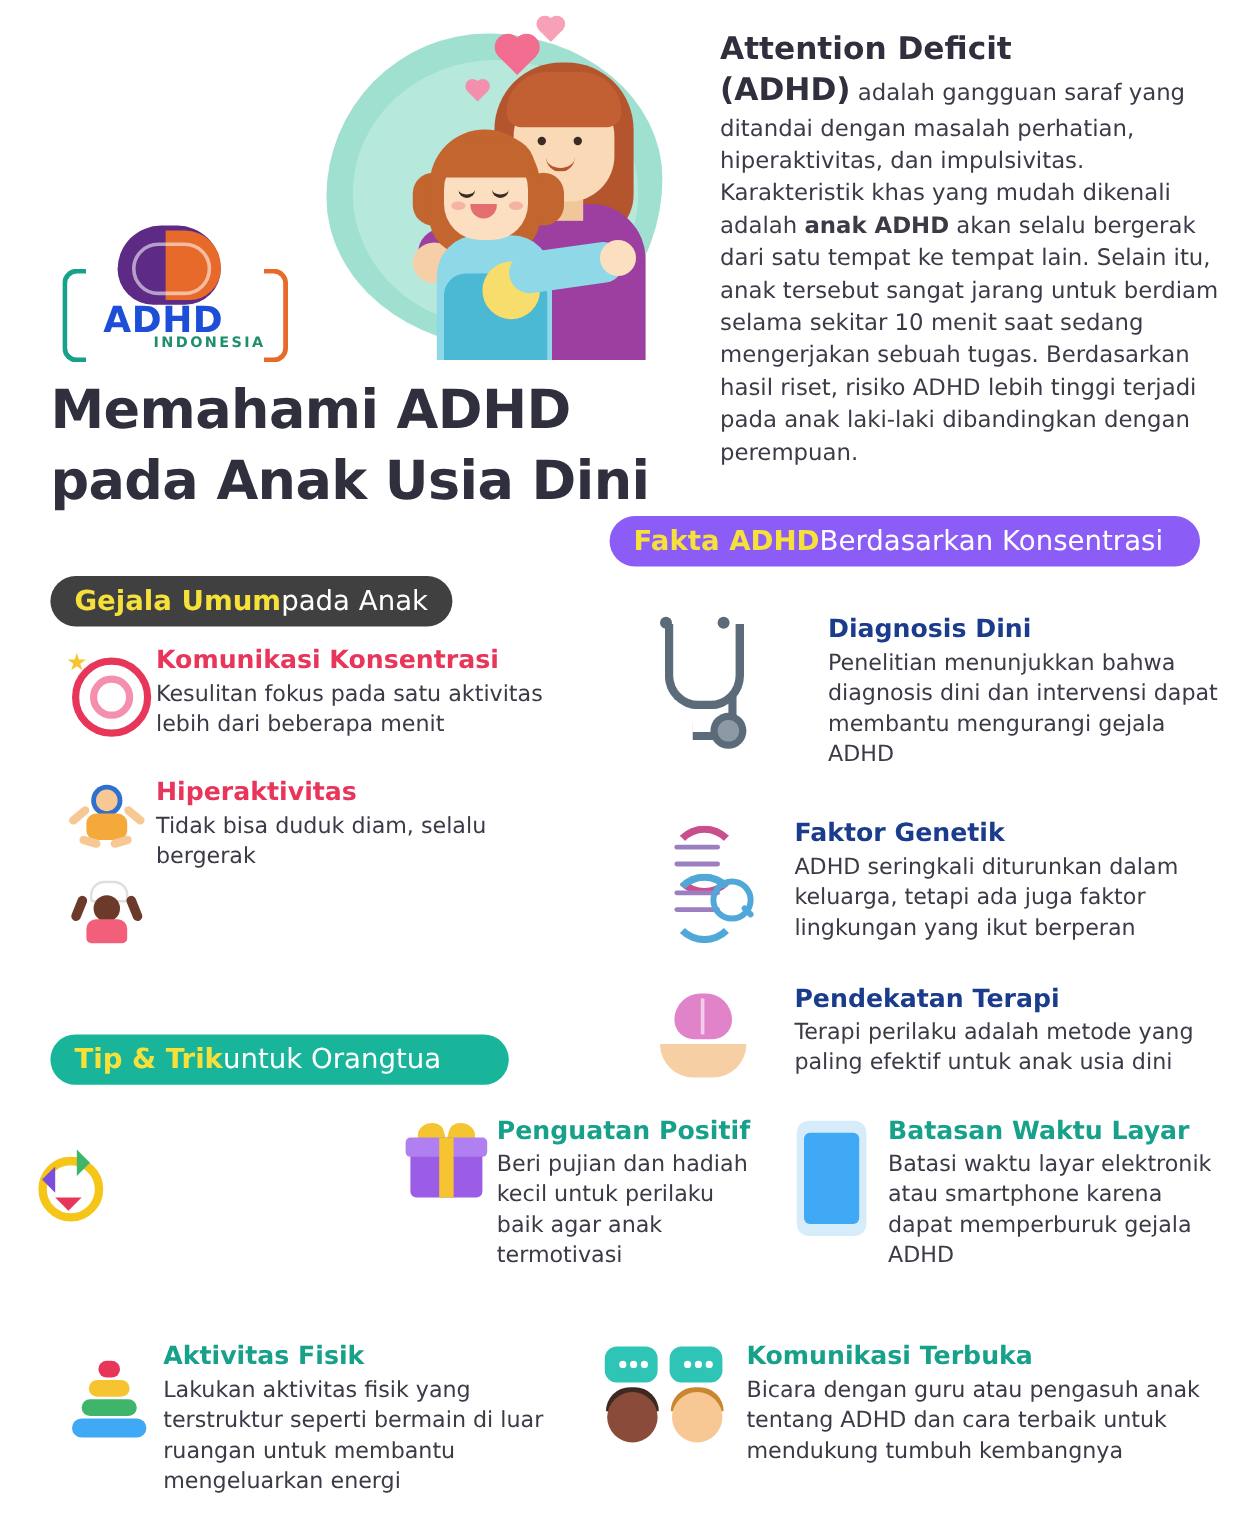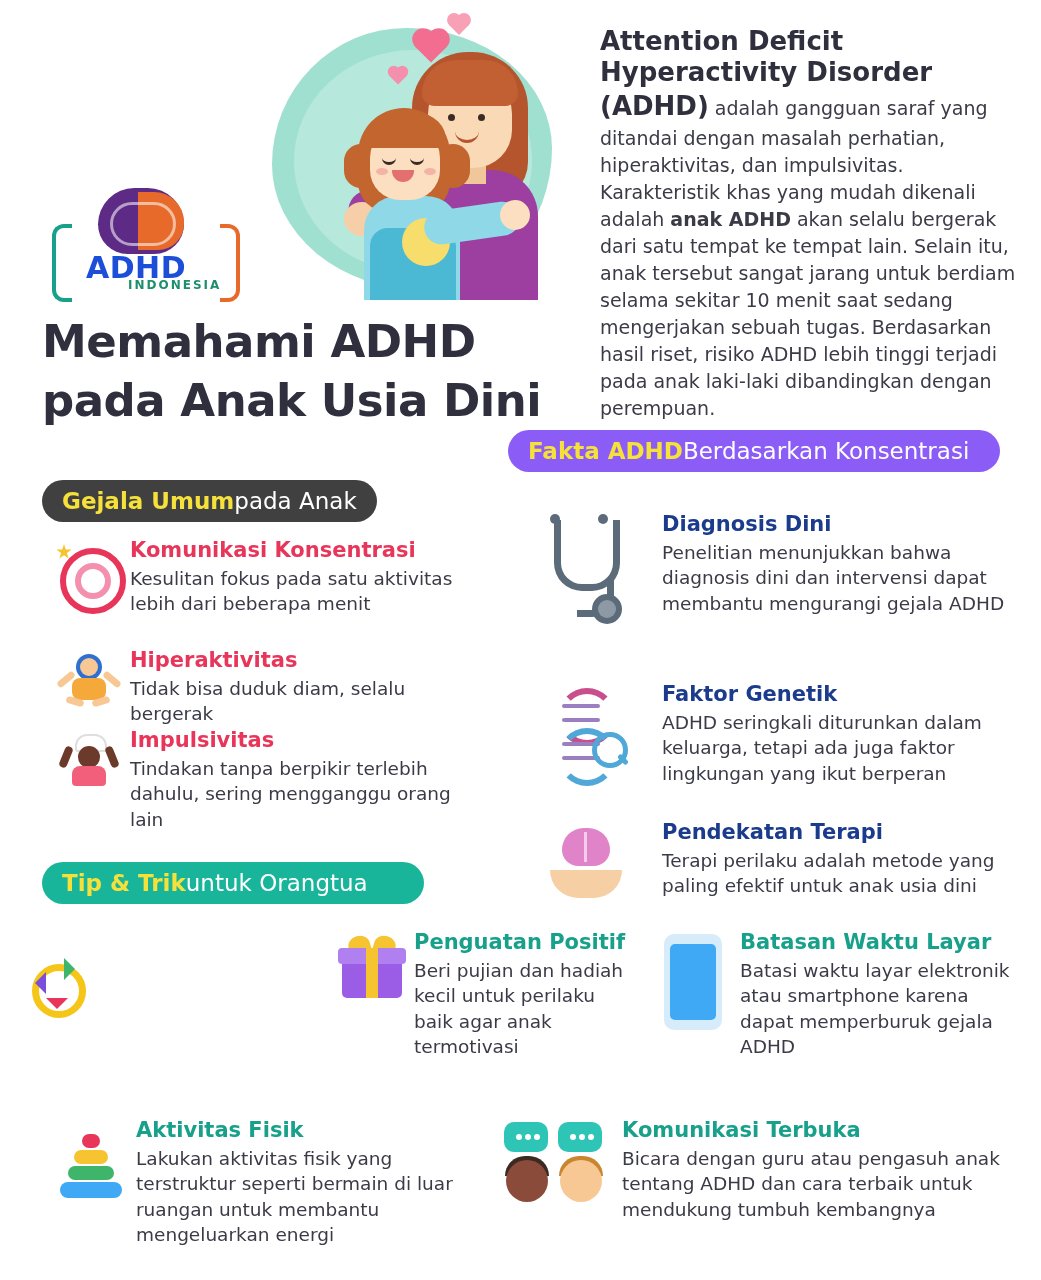--- a/index.html
+++ b/index.html
@@ -482,21 +482,20 @@
 
   <div class="main-title">
     <div>Memahami ADHD</div>
     <div>pada Anak Usia Dini</div>
   </div>
 </div>
 
 <div class="intro">
   <div class="intro-head">
     <div>Attention Deficit</div>
-    <div>Hyperactivity Disorder</div>
   </div>
   <div class="intro-body">
     <span style="font-size:26px;font-weight:bold;color:#2f2f3d;">(ADHD)</span><span> adalah gangguan saraf yang ditandai dengan masalah perhatian, hiperaktivitas, dan impulsivitas. Karakteristik khas yang mudah dikenali adalah </span><b>anak ADHD</b><span> akan selalu bergerak dari satu tempat ke tempat lain. Selain itu, anak tersebut sangat jarang untuk berdiam selama sekitar 10 menit saat sedang mengerjakan sebuah tugas. Berdasarkan hasil riset, risiko ADHD lebih tinggi terjadi pada anak laki-laki dibandingkan dengan perempuan.</span>
   </div>
 </div>
 
 <div class="pill pill-red">
   <span class="strong">Gejala Umum</span>
   <span> pada Anak</span>
 </div>
@@ -532,32 +531,28 @@
 <div class="item" style="left:52px; top:728px; width:430px;">
   <div class="icon" style="width:78px;height:74px;">
     <span class="ic ic-person" style="position:absolute;left:10px;top:8px;">
       <span class="chef"></span>
         <span class="head"></span>
         <span class="body"></span>
       <span class="arm l"></span>
         <span class="arm r"></span>
     </span>
   </div>
-  <div class="txt">
-    <div class="title t-red">Impulsivitas</div>
-    <div class="desc">Tindakan tanpa berpikir terlebih dahulu, sering mengganggu orang lain</div>
-  </div>
 </div>
 
 <div class="pill pill-blue">
   <span class="strong">Fakta ADHD</span>
   <span> Berdasarkan Konsentrasi</span>
 </div>
 
-<div class="item" style="left:520px; top:512px; width:500px;">
+<div class="item" style="left:520px; top:512px; width:500px;gap:28px;">
   <div class="icon" style="width:142px;height:120px;">
     <span class="ic ic-steth" style="position:absolute;left:24px;top:6px;">
       <span class="ear l"></span>
         <span class="ear r"></span>
       <span class="tube"></span>
         <span class="curve"></span>
         <span class="bell"></span>
     </span>
   </div>
   <div class="txt">

